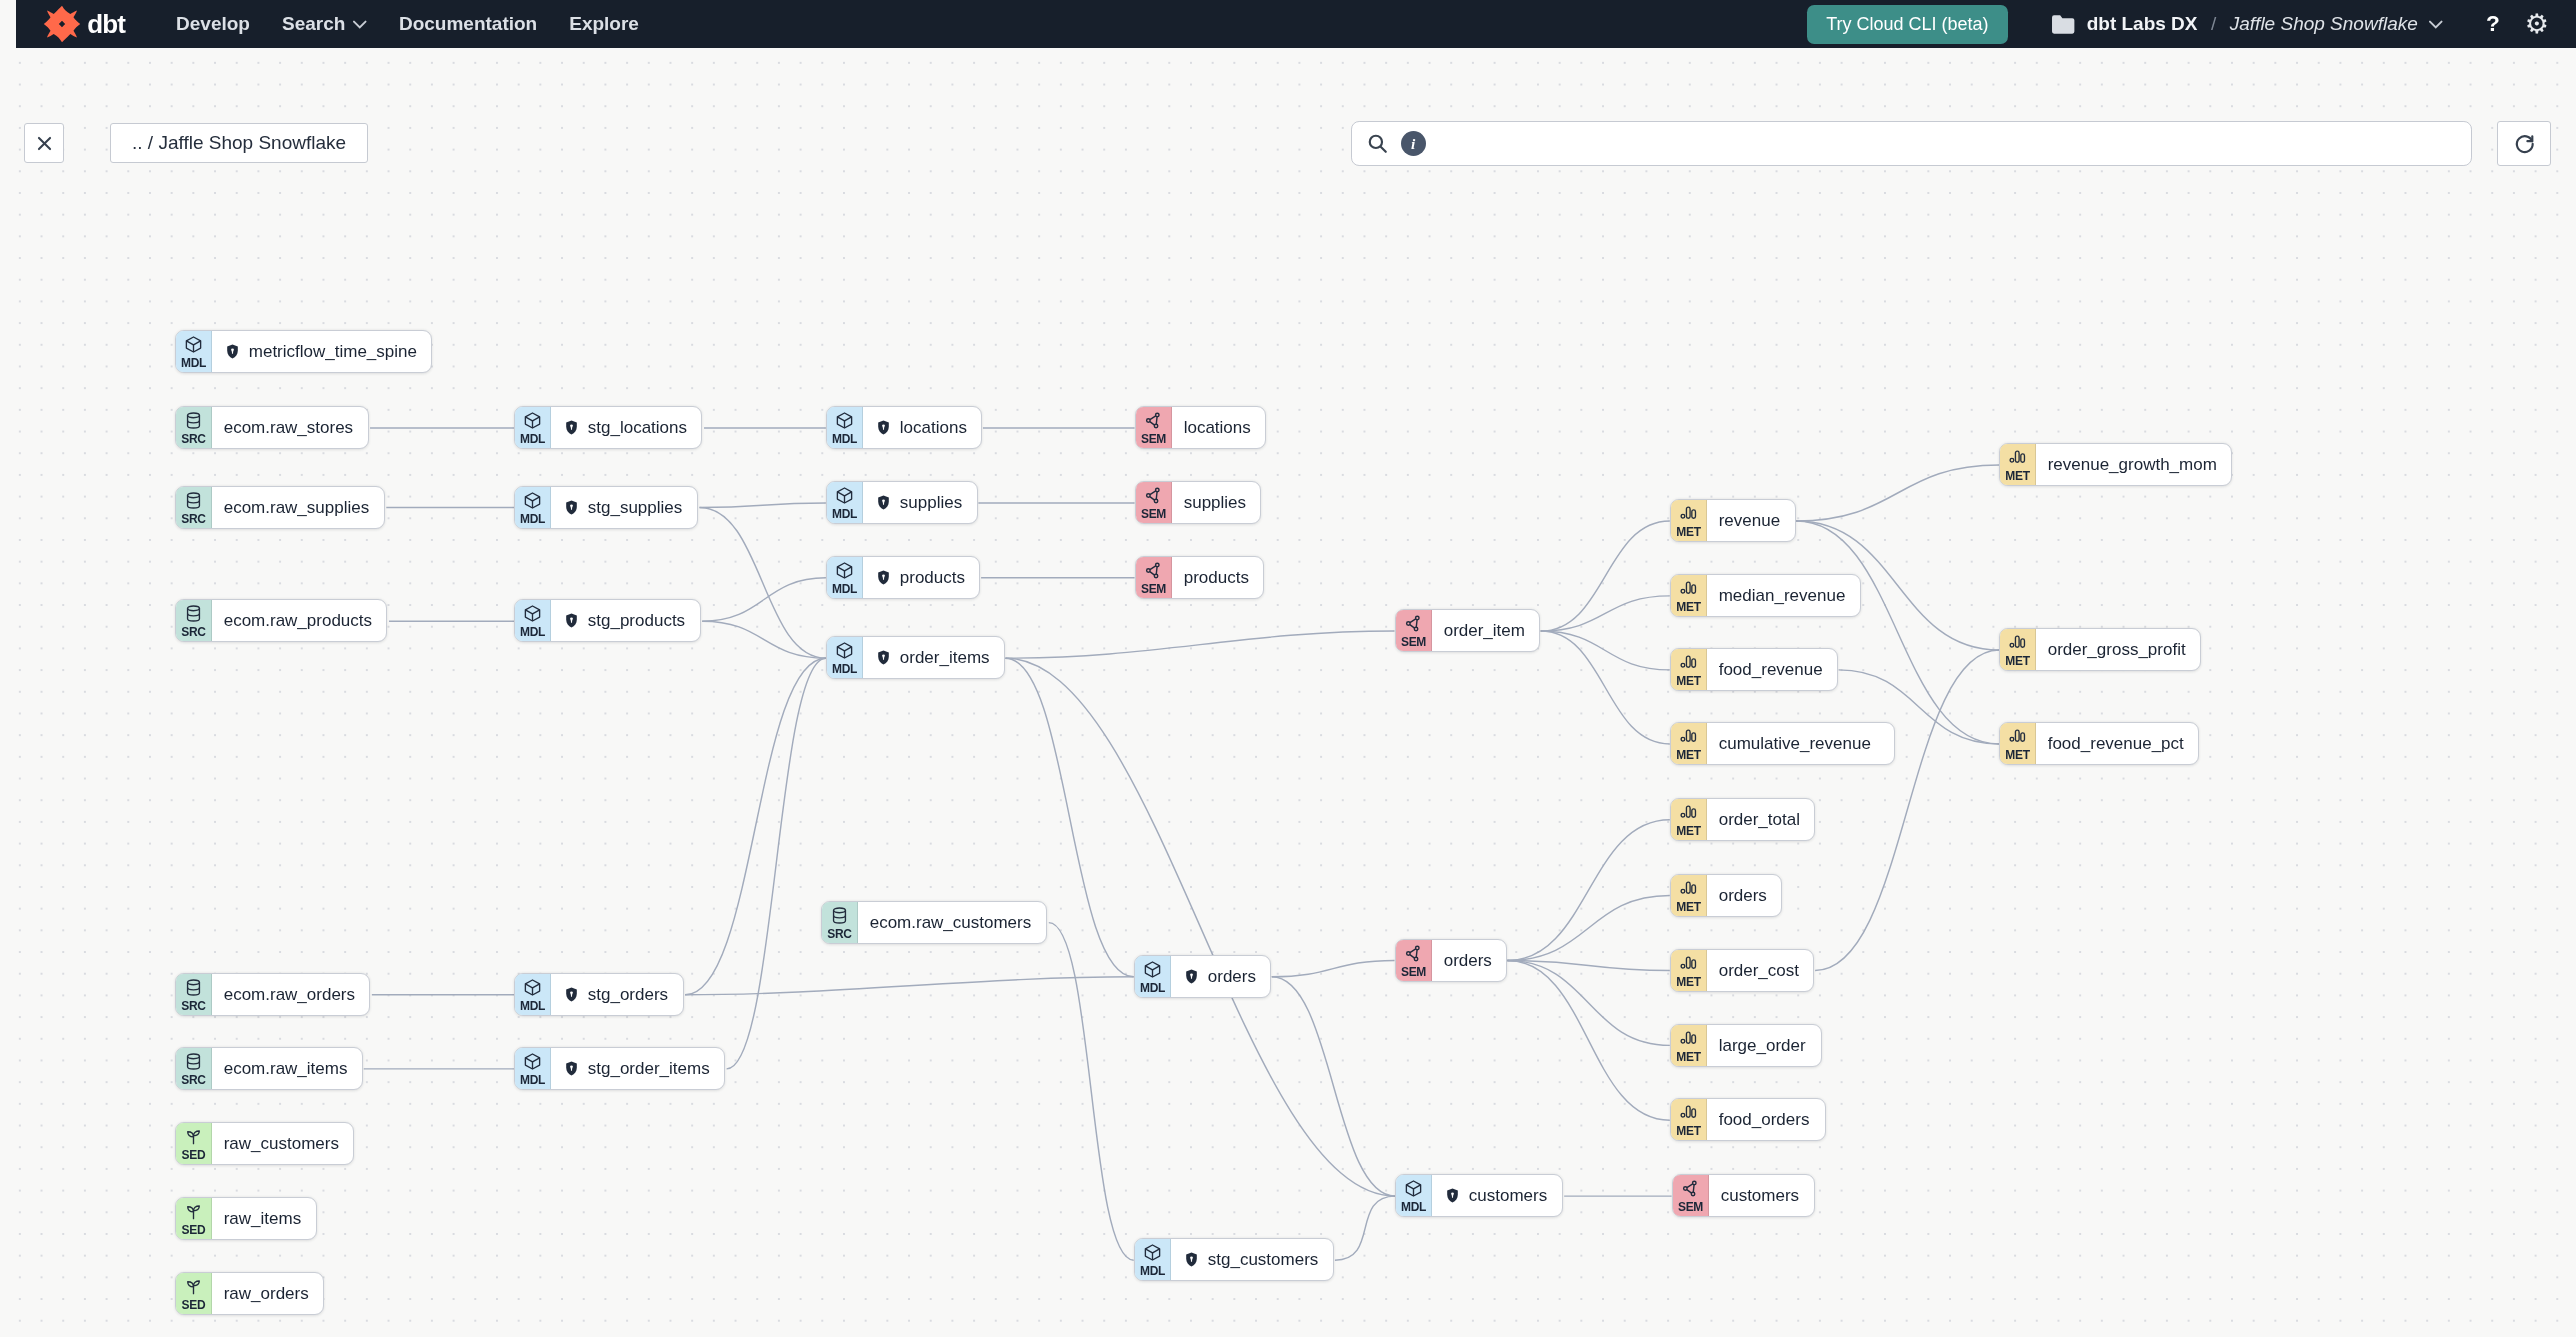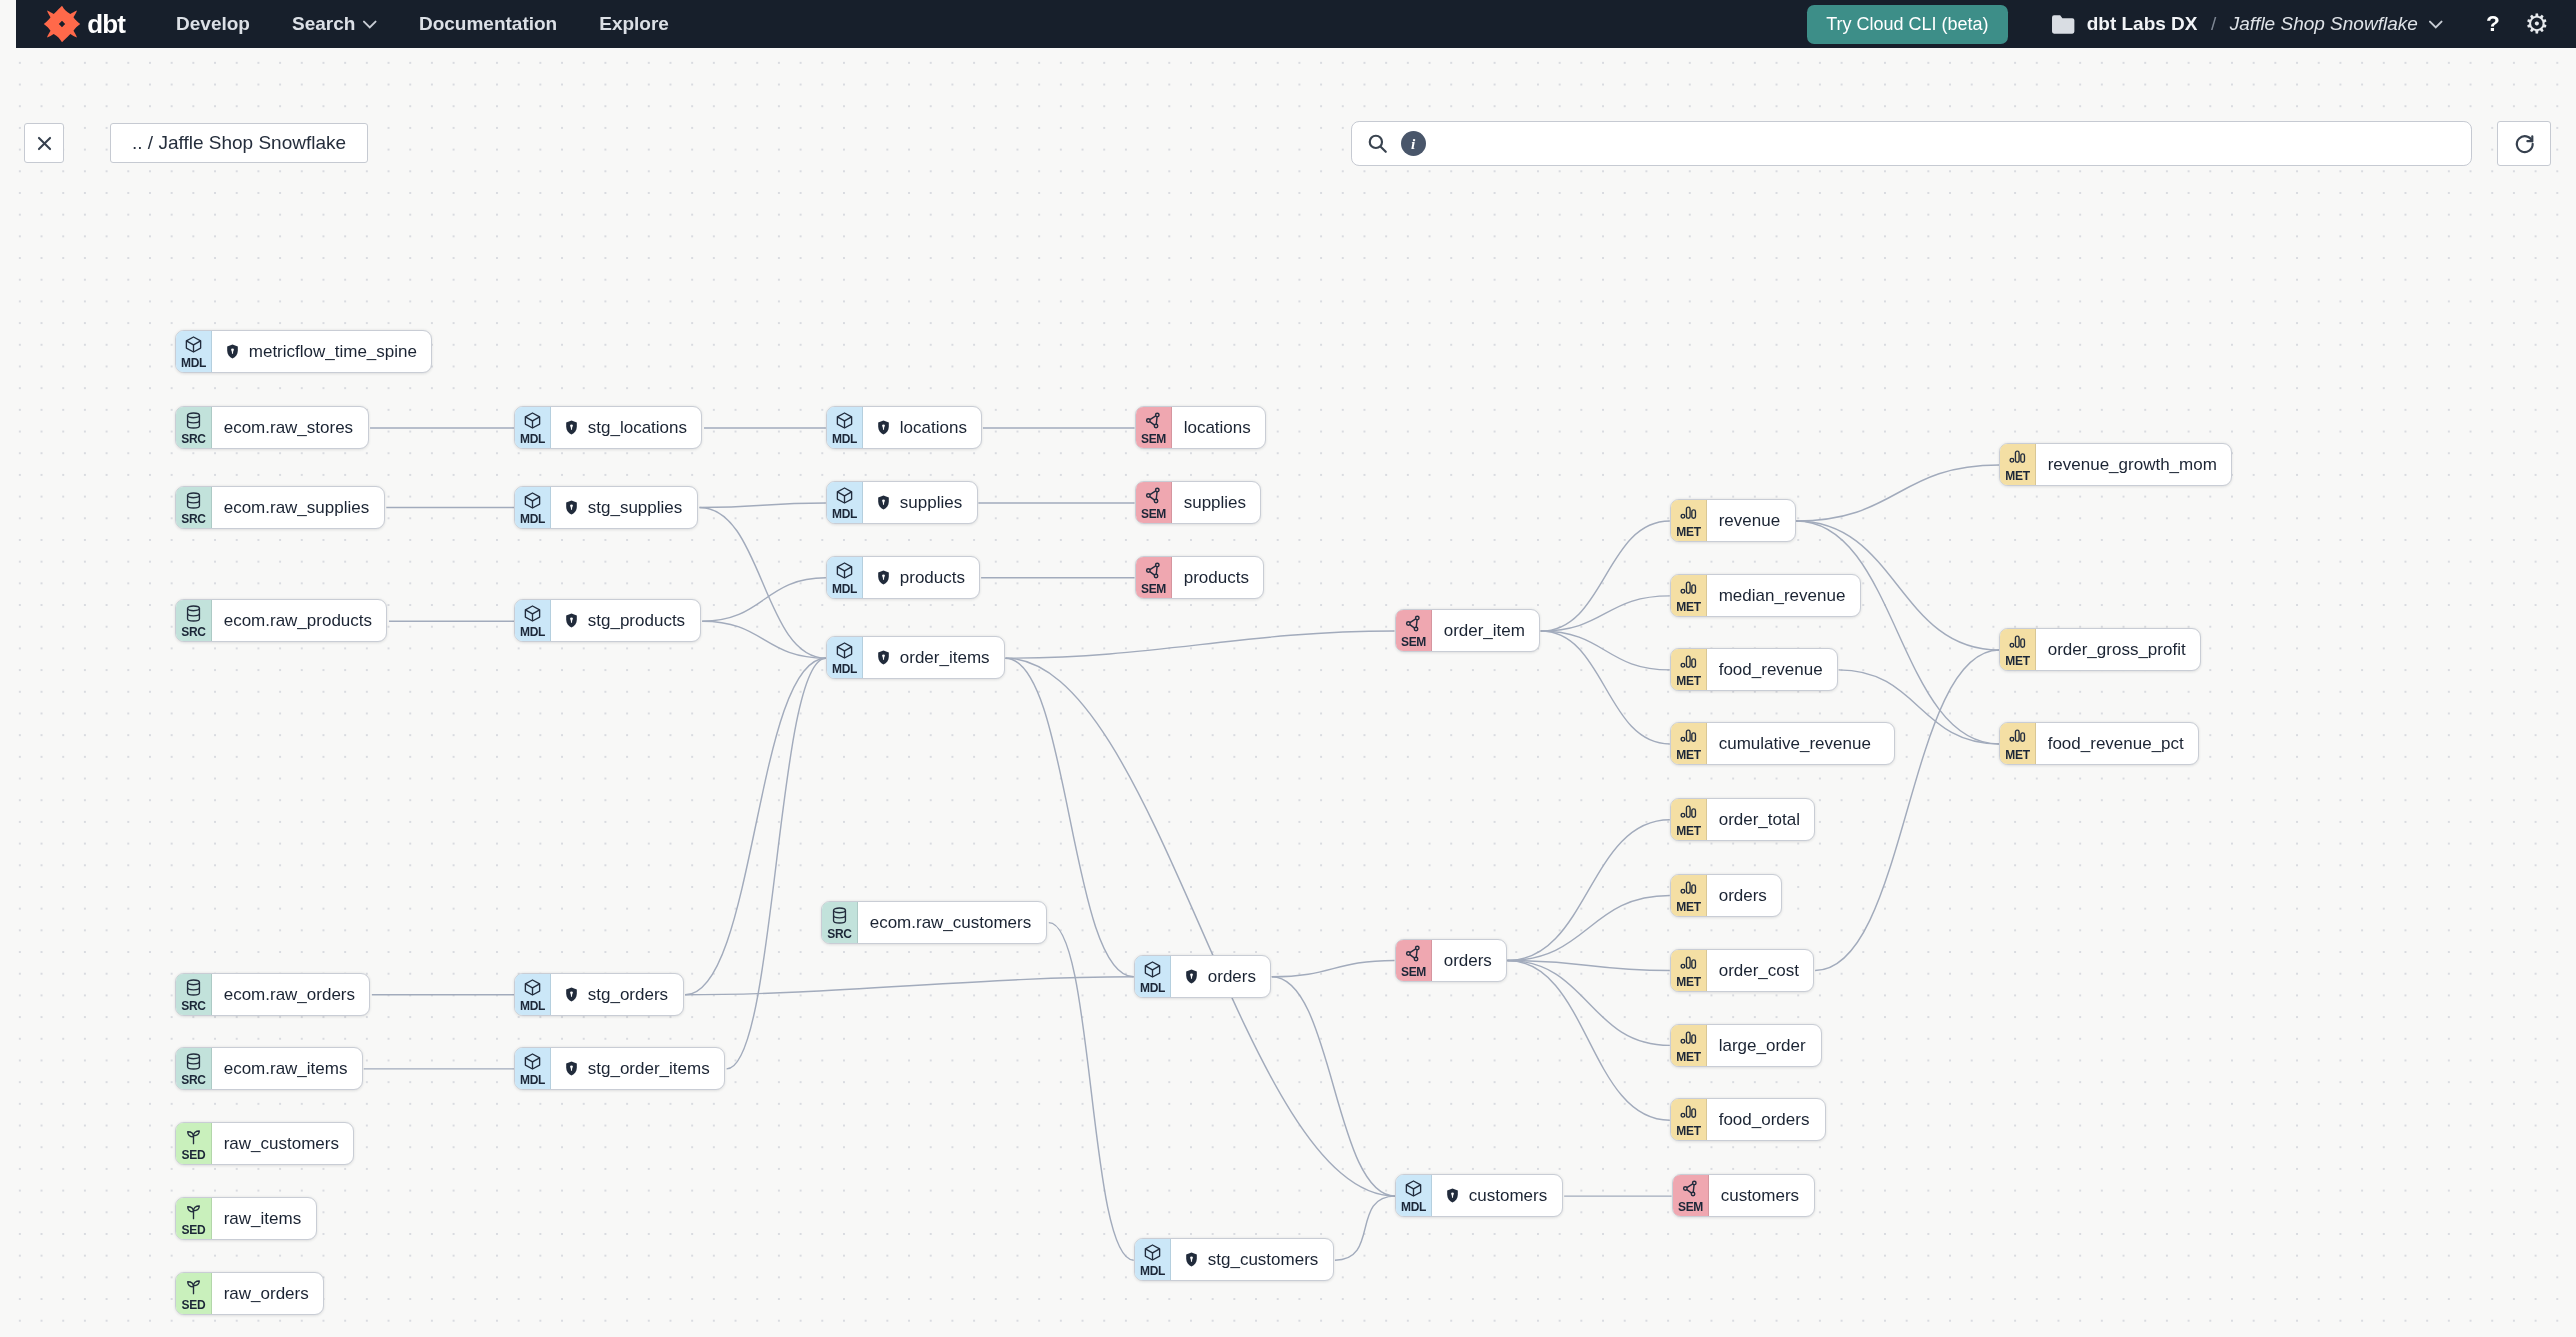--- a/index.html
+++ b/index.html
@@ -44,21 +44,21 @@
   .node .shield-icon { display:none; line-height:0; }
   .node.has-shield .shield-icon { display:inline-block; }
 
   
   #navbar {
     position:absolute; top:0; left:0; right:0; height:48px; z-index:10;
     background:#171f2b; display:flex; align-items:center; padding:0 27px;margin-left:16px;
   }
   .brand { display:flex; align-items:center; gap:6.3px; }
   .brand-text { color:#ffffff; font-size:26px; font-weight:700; letter-spacing:-0.9px; line-height:1; }
-  #nav-items { display:flex; align-items:flex-start; gap:42px; margin-left:51px; }
+  #nav-items { display:flex; align-items:flex-start; gap:32px; margin-left:51px; }
   .nav-link { display:flex; align-items:center; gap:8.1px; color:#dce0e6; font-size:19px; font-weight:600; cursor:pointer; }
   .nav-right { margin-left:auto; display:flex; align-items:center; gap:43px; }
   .cta-btn {
     border:none; border-radius:7.2px; padding:9px 19px;
     color:#fff; font-size:18px; font-weight:500; font-family:inherit; cursor:pointer;
   }
   .account-group { display:flex; align-items:center; gap:11.7px; cursor:pointer; }
   .account-name { color:#f2f4f7; font-size:19px; font-weight:700; }
   .account-sep { color:#7e8794; font-size:19px; padding:0 1.8px; }
   .project-name { color:#dfe3e8; font-size:19px; font-weight:400;font-style:italic; }

